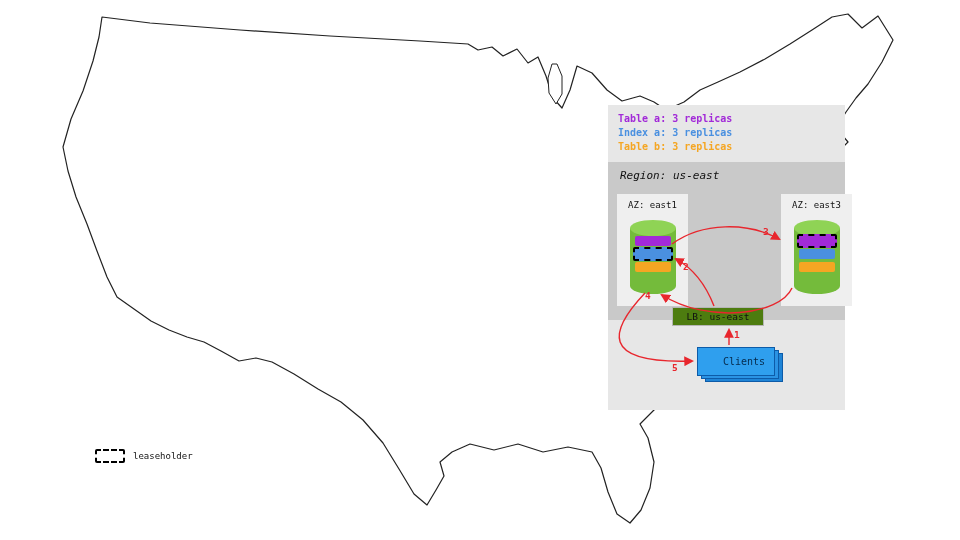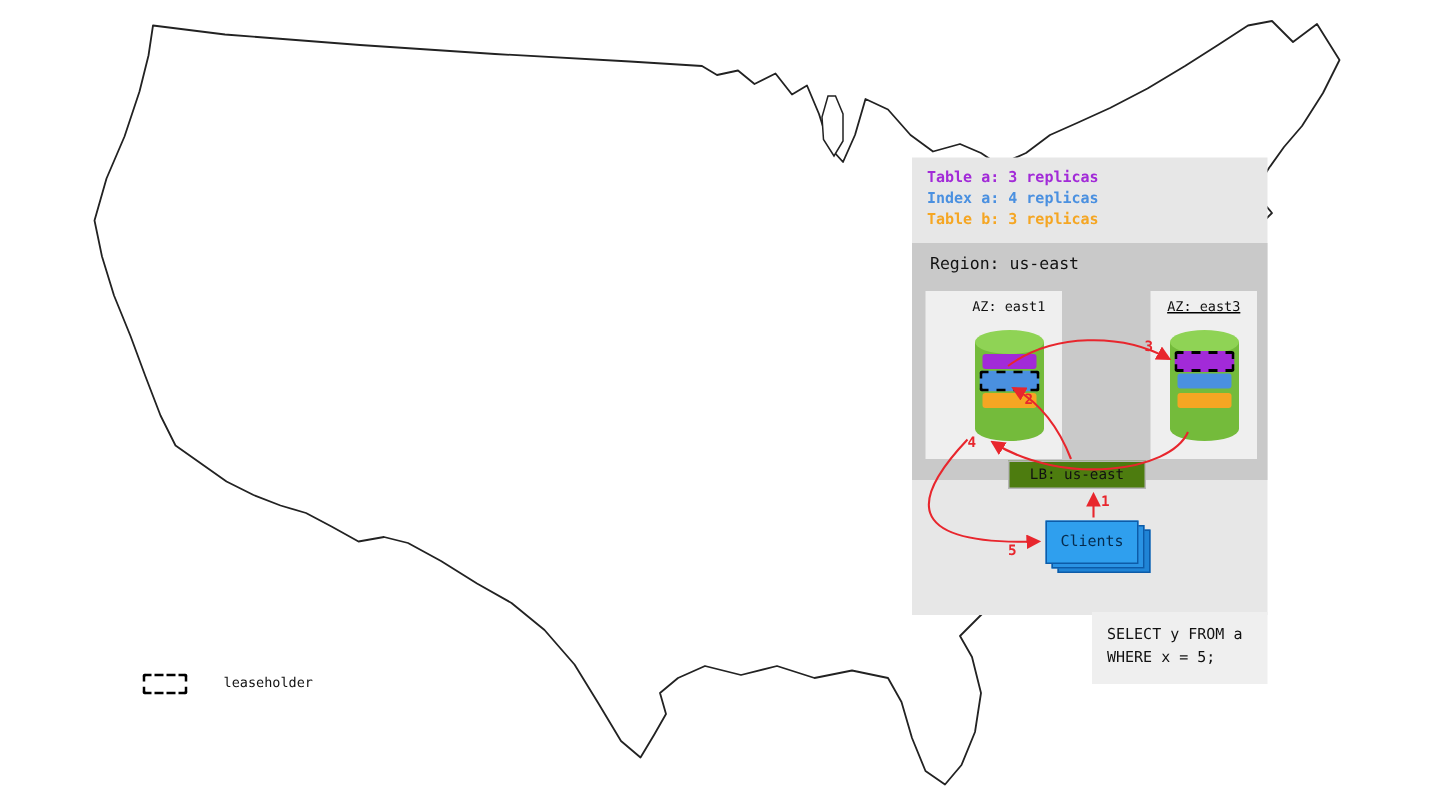--- a/index.html
+++ b/index.html
@@ -7,47 +7,47 @@
          font-family:"DejaVu Sans Mono","Liberation Mono",monospace;}
   
   #map-svg{position:absolute;left:0;top:0;z-index:0;}
   
   .panel{position:absolute;left:608px;top:105px;width:237px;height:305px;background:#e7e7e7;z-index:1;}
   .legend{position:absolute;left:10px;top:7px;font-size:10px;line-height:14px;font-weight:bold;}
   .legend .purple{color:#a22ad8;}
   .legend .blue{color:#4a90e0;}
   .legend .orange{color:#f5a623;}
   .region{position:absolute;left:0;top:57px;width:237px;height:158px;background:#c9c9c9;}
-  .region-title{position:absolute;left:12px;top:7px;font-size:11px;color:#111;}
+  .region-title{position:absolute;left:12px;top:7px;font-size:11px;color:#111;font-style:italic;}
   .az{position:absolute;top:32px;width:71px;height:112px;background:#efefef;}
-  .az1{left:9px;padding-left:20px;} .az2{left:82px;} .az3{left:159px;text-decoration:underline;}
+  .az1{left:9px;} .az2{left:82px;} .az3{left:173px;}
   .az-label{text-align:center;font-size:9px;color:#111;margin-top:6px;}
   .cyl{position:relative;width:50px;height:80px;margin:8px auto 0;}
   .bar{position:absolute;left:7px;width:36px;height:10px;border-radius:2px;}
   .bar.purple{background:#a22ad8;top:18px;}
   .bar.blue{background:#4a90e0;top:31px;}
   .bar.orange{background:#f5a623;top:44px;}
   .bar.lease{border:2px dashed #000;margin:-2px;}
   .bar.offset{transform:translate(-7px,4px);}
   .lb-box{position:absolute;left:672px;top:307px;width:90px;height:17px;background:#4d7c0f;
           border:1px solid #b5b5b5;z-index:2;display:flex;align-items:center;justify-content:center;
           font-size:9.5px;color:#111;}
   
   .clients{position:absolute;left:697px;top:347px;width:70px;height:37px;z-index:2;}
-  .card{position:absolute;width:60px;height:27px;background:#2f9fee;border:1px solid #0d5ba8;}
+  .card{position:absolute;width:60px;height:27px;background:#2f9fee;border:1px solid #0d5ba8;padding-left:16px;}
   .card.b2{left:8px;top:6px;background:#1f84d6;}
   .card.b1{left:4px;top:3px;background:#2a93e4;}
   .card.front{left:0;top:0;display:flex;align-items:center;justify-content:center;font-size:10px;color:#062b4d;}
   
   .sql-box{position:absolute;left:728px;top:408px;width:117px;height:48px;background:#efefef;
            z-index:1;padding:8px 0 0 10px;box-sizing:border-box;font-size:10px;line-height:15px;color:#111;}
   
   .lease-legend{position:absolute;left:95px;top:449px;z-index:1;display:flex;align-items:center;}
   .lease-swatch{width:26px;height:10px;border:2px dashed #000;background:#fff;border-radius:2px;}
-  .lease-label{margin-left:24px;font-size:9px;color:#111;}
+  .lease-label{margin-left:8px;font-size:9px;color:#111;}
   
   #arrows{position:absolute;left:0;top:0;z-index:3;pointer-events:none;}
   .arrow-num{position:absolute;z-index:4;color:#e8262d;font-size:9.5px;font-weight:bold;}
 </style>
 </head>
 <body>
 
 <div id="stage">
 
   <svg id="map-svg" width="960" height="540" viewBox="0 0 960 540">
@@ -65,21 +65,21 @@
              L414,494 L399,469 L383,443 L363,420 L341,402 L318,389 L294,374 L272,362 L256,358 L239,361
              L221,351 L204,342 L187,337 L169,330 L151,321 L134,309 L117,297
              L107,277 L97,251 L87,224 L76,197 L68,171 L63,147 L71,119 L83,91 L93,61 L99,37 Z" fill="#ffffff" stroke="#222" stroke-width="1.2" stroke-linejoin="round"></path>
     <path d="M552,64 L548,78 L549,93 L556,104 L562,94 L562,76 L557,64 Z" fill="#ffffff" stroke="#222" stroke-width="1"></path>
   </svg>
 
   <div class="panel">
 
     <div class="legend">
       <div class="purple">Table a: 3 replicas</div>
-      <div class="blue">Index a: 4 replicas</div>
+      <div class="blue">Index a: 3 replicas</div>
       <div class="orange">Table b: 3 replicas</div>
     </div>
 
     <div class="region">
       <div class="region-title">Region: us-east</div>
 
       <div class="az az1">
         <div class="az-label">AZ: east1</div>
         <div class="cyl">
           <svg width="50" height="80" viewBox="0 0 50 80" style="position:absolute;left:0;top:0;">
@@ -113,24 +113,20 @@
   </div>
 
   <div class="clients">
     <div class="card b2"></div>
     <div class="card b1"></div>
     <div class="card front">
       <span>Clients</span>
     </div>
   </div>
 
-  <div class="sql-box">
-    <div>SELECT y FROM a</div>
-    <div>WHERE x = 5;</div>
-  </div>
 
   <div class="lease-legend">
     <span class="lease-swatch"></span>
     <span class="lease-label">leaseholder</span>
   </div>
 
   <svg id="arrows" width="960" height="540" viewBox="0 0 960 540">
     <defs>
       <marker id="ah" markerWidth="7" markerHeight="7" refX="5.5" refY="3.5" orient="auto">
         <path d="M0,0 L7,3.5 L0,7 Z" fill="#e8262d"></path>

